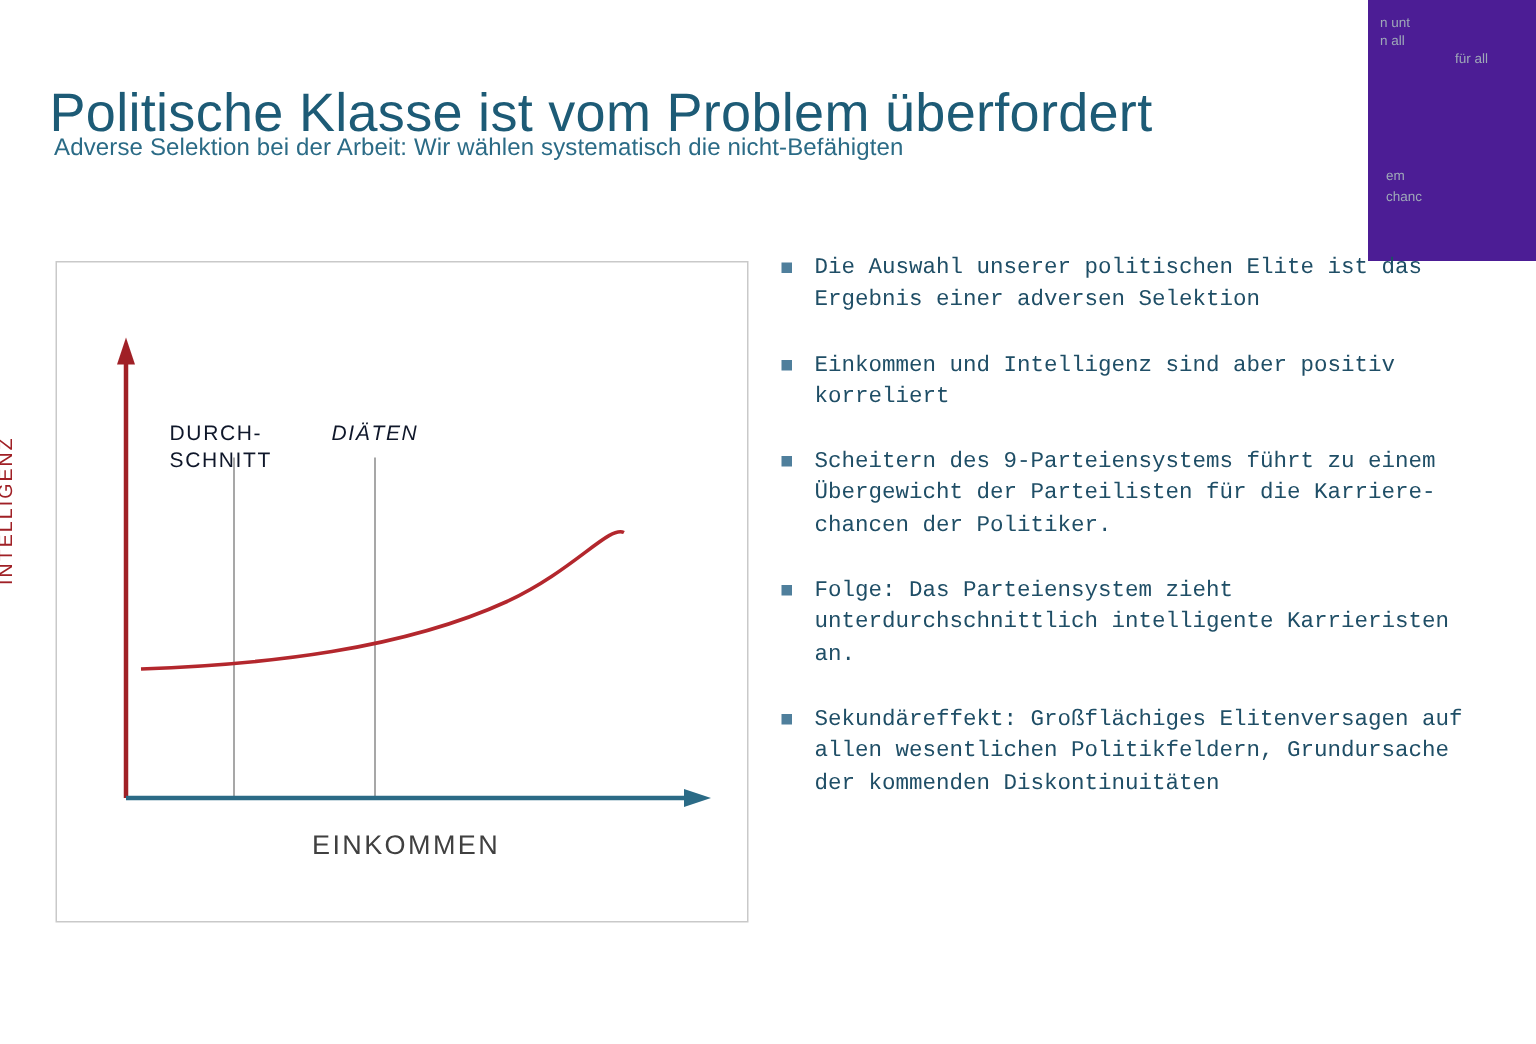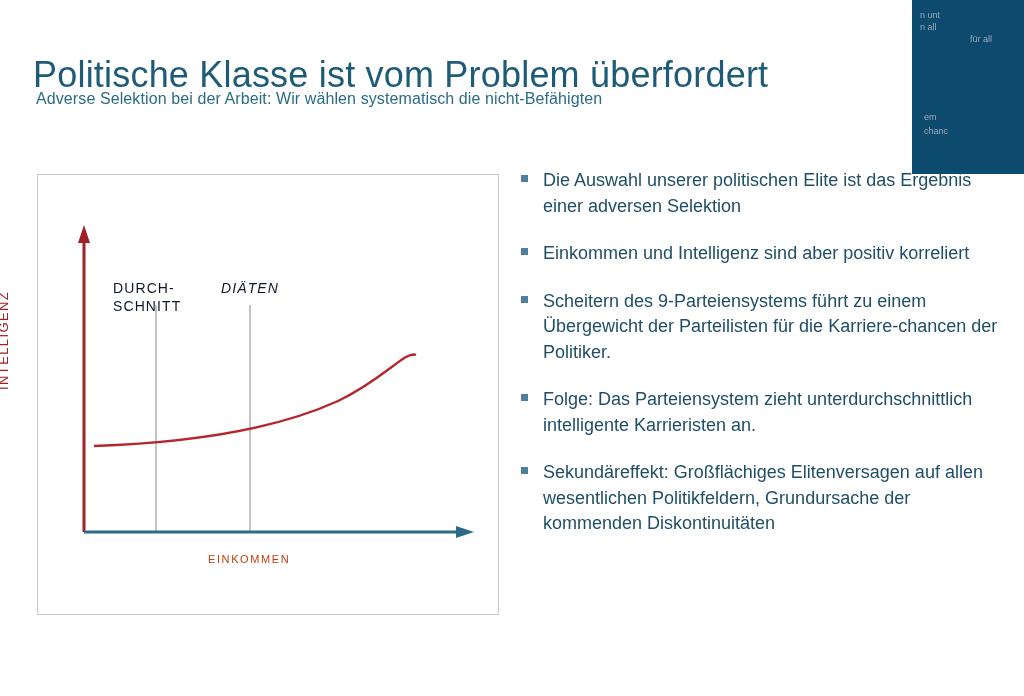--- a/index.html
+++ b/index.html
@@ -16,21 +16,21 @@
     color: #1f4e66;
   }
 
   
   #ghost-panel {
     position: absolute;
     left: 912px;
     top: 0;
     width: 112px;
     height: 174px;
-    background: #0c4a6e;
+    background: #4c1d95;
     overflow: hidden;
   }
   #ghost-panel .ghost-line {
     position: absolute;
     font-size: 9px;
     color: #9fa9b8;
     white-space: nowrap;
   }
 
   #slide-title {
@@ -80,23 +80,23 @@
     width: 20px;
     transform: rotate(-90deg);
     transform-origin: 10px 70px;
     white-space: nowrap;
     color: #a02026;
   }
   #xlabel {
     position: absolute;
     left: 170px;
     top: 378px;
-    font-size: 11px;
+    font-size: 18px;
     letter-spacing: 1.6px;
-    color: #c2410c;
+    color: #404040;
   }
   .vline-label {
     position: absolute;
     font-size: 14px;
     letter-spacing: 1.1px;
     color: #0f172a;
     line-height: 1.25;
   }
   #label-durchschnitt {
     left: 75px;
@@ -112,23 +112,24 @@
   #bullets {
     position: absolute;
     left: 519px;
     top: 168px;
     width: 480px;
   }
   .bullet {
     position: relative;
     padding-left: 24px;
     margin-bottom: 22px;
-    font-size: 18px;
+    font-size: 15px;
     line-height: 1.42;
     color: #1f4e66;
+    font-family: Liberation Mono, monospace;
   }
   .bullet .marker {
     position: absolute;
     left: 2px;
     top: 7px;
     width: 7px;
     height: 7px;
     background: #4f7f9c;
   }
 </style>

